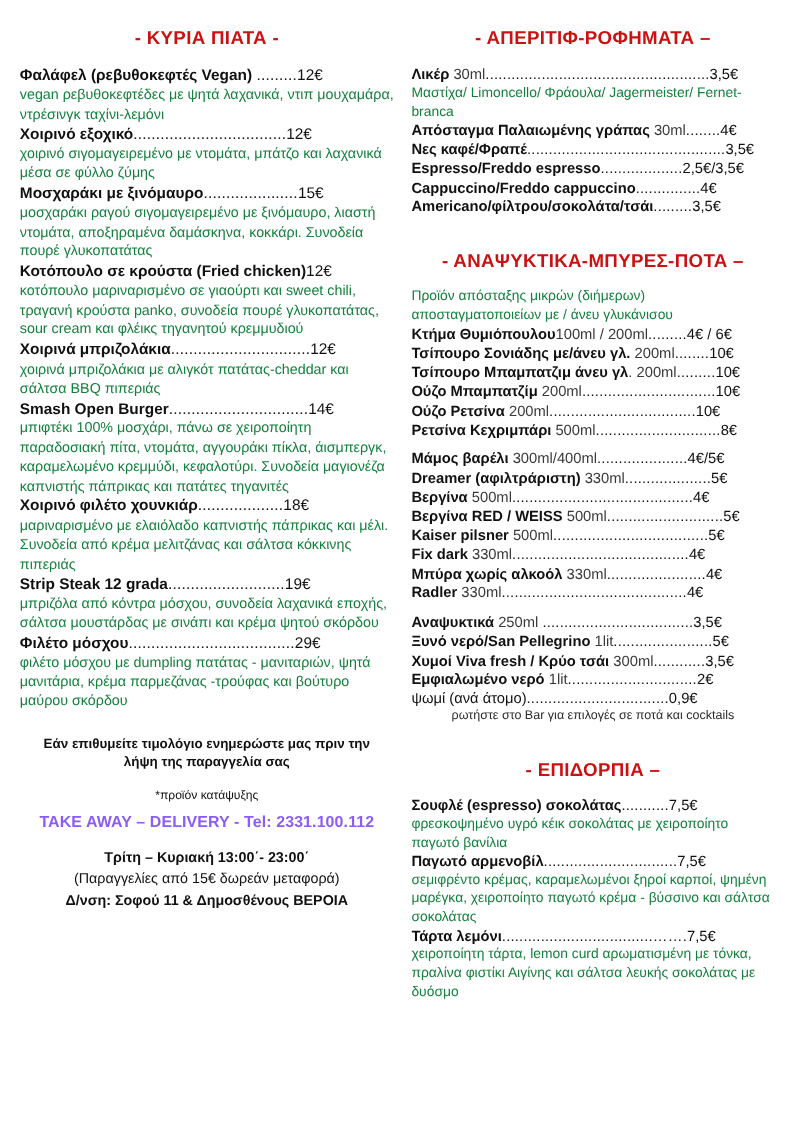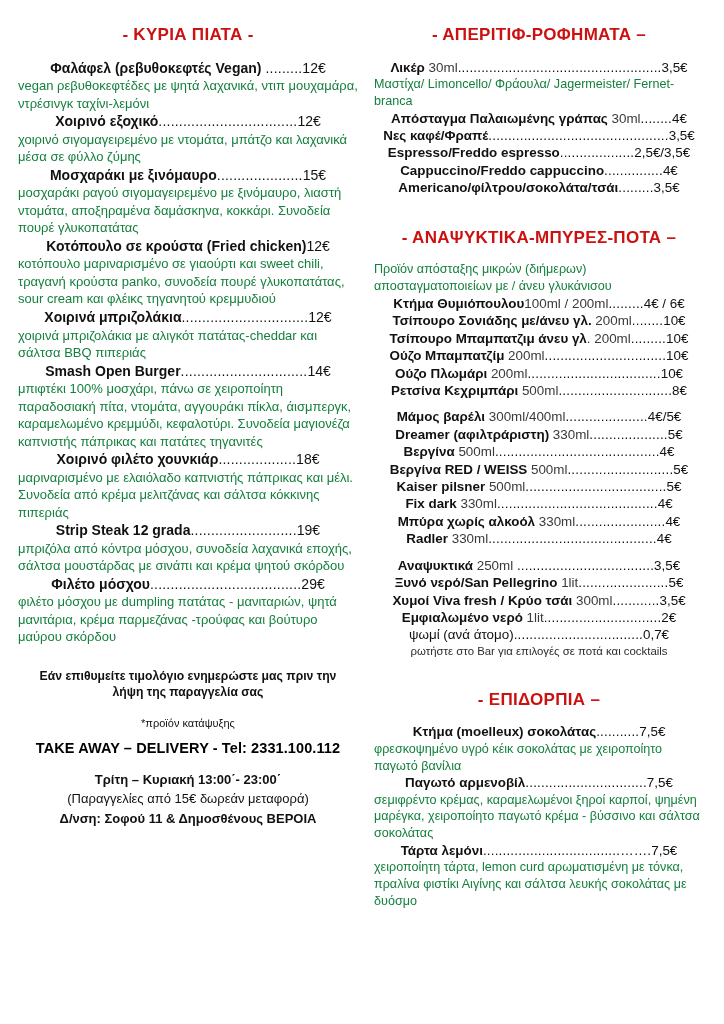--- a/index.html
+++ b/index.html
@@ -47,21 +47,20 @@
     margin: 0;
     padding: 0;
   }
   .item-line {
     font-size: 13.4px;
     font-weight: bold;
     line-height: 1.30;
     display: block;
     white-space: nowrap;
     overflow: hidden;
-    text-align: center;
   }
   .item-line .nm { font-weight: bold; }
   .item-line .vol {
     font-weight: normal;
     color: #3a3a3a;
   }
   .item-line .dots {
     font-weight: normal;
     letter-spacing: 0.2px;
   }
@@ -93,21 +92,21 @@
     margin: 16px;
   }
   .footer-small {
     font-size: 11px;
     font-weight: normal;
     line-height: 1.3;
     margin: 1px 0 0 0;
   }
   .takeaway {
     margin-top: 9px;
-    color: #000000;
+    color: #8b5cf6;
     font-weight: bold;
     font-size: 14.5px;
     letter-spacing: 0.1px;
   }
   .hours {
     margin-top: 14px;
     font-size: 13px;
     font-weight: bold;
     line-height: 1.5;
   }
@@ -230,21 +229,21 @@
       <div class="item">
         <span class="item-line"><span class="nm">Τσίπουρο  Σονιάδης με/άνευ γλ.</span><span class="vol"> 200ml</span><span class="dots">........</span><span class="price">10€</span></span>
       </div>
       <div class="item">
         <span class="item-line"><span class="nm">Τσίπουρο Μπαμπατζιμ άνευ γλ</span><span class="vol">. 200ml</span><span class="dots">.........</span><span class="price">10€</span></span>
       </div>
       <div class="item">
         <span class="item-line"><span class="nm">Ούζο Μπαμπατζίμ</span><span class="vol"> 200ml</span><span class="dots">...............................</span><span class="price">10€</span></span>
       </div>
       <div class="item">
-        <span class="item-line"><span class="nm">Ούζο Πλωμάρι</span><span class="vol"> 200ml</span><span class="dots">..................................</span><span class="price">10€</span></span>
+        <span class="item-line"><span class="nm">Ούζο Ρετσίνα</span><span class="vol"> 200ml</span><span class="dots">..................................</span><span class="price">10€</span></span>
       </div>
       <div class="item">
         <span class="item-line"><span class="nm">Ρετσίνα Κεχριμπάρι</span><span class="vol"> 500ml</span><span class="dots">.............................</span><span class="price">8€</span></span>
       </div>
     </div>
 
     <div class="group-gap"></div>
 
     <div>
       <div class="item">
@@ -282,31 +281,31 @@
       <div class="item">
         <span class="item-line"><span class="nm">Ξυνό νερό/San Pellegrino</span><span class="vol"> 1lit</span><span class="dots">.......................</span><span class="price">5€</span></span>
       </div>
       <div class="item">
         <span class="item-line"><span class="nm">Χυμοί Viva fresh / Κρύο τσάι</span><span class="vol"> 300ml</span><span class="dots">............</span><span class="price">3,5€</span></span>
       </div>
       <div class="item">
         <span class="item-line"><span class="nm">Εμφιαλωμένο νερό</span><span class="vol"> 1lit</span><span class="dots">..............................</span><span class="price">2€</span></span>
       </div>
       <div class="item">
-        <span class="item-line" style="font-weight:normal"><span>ψωμί (ανά άτομο)</span><span class="vol"></span><span class="dots">.................................</span><span class="price">0,7€</span></span>
+        <span class="item-line" style="font-weight:normal"><span>ψωμί (ανά άτομο)</span><span class="vol"></span><span class="dots">.................................</span><span class="price">0,9€</span></span>
       </div>
     </div>
 
     <div class="bar-note">ρωτήστε στο Bar για επιλογές σε ποτά και cocktails</div>
 
     <div class="section-title sub">- ΕΠΙΔΟΡΠΙΑ –</div>
 
     <div>
       <div class="item">
-        <span class="item-line"><span class="nm">Κτήμα (moelleux) σοκολάτας</span><span class="dots">...........</span><span class="price">7,5€</span></span>
+        <span class="item-line"><span class="nm">Σουφλέ (espresso) σοκολάτας</span><span class="dots">...........</span><span class="price">7,5€</span></span>
         <div class="desc">φρεσκοψημένο υγρό κέικ σοκολάτας με χειροποίητο παγωτό βανίλια</div>
       </div>
       <div class="item">
         <span class="item-line"><span class="nm">Παγωτό αρμενοβίλ</span><span class="dots">...............................</span><span class="price">7,5€</span></span>
         <div class="desc">σεμιφρέντο κρέμας, καραμελωμένοι ξηροί καρποί, ψημένη μαρέγκα, χειροποίητο παγωτό κρέμα - βύσσινο και σάλτσα σοκολάτας</div>
       </div>
       <div class="item">
         <span class="item-line"><span class="nm">Τάρτα λεμόνι</span><span class="dots">...................................…….</span><span class="price">7,5€</span></span>
         <div class="desc">χειροποίητη τάρτα, lemon curd  αρωματισμένη με τόνκα, πραλίνα φιστίκι Αιγίνης και σάλτσα λευκής σοκολάτας με δυόσμο</div>
       </div>

